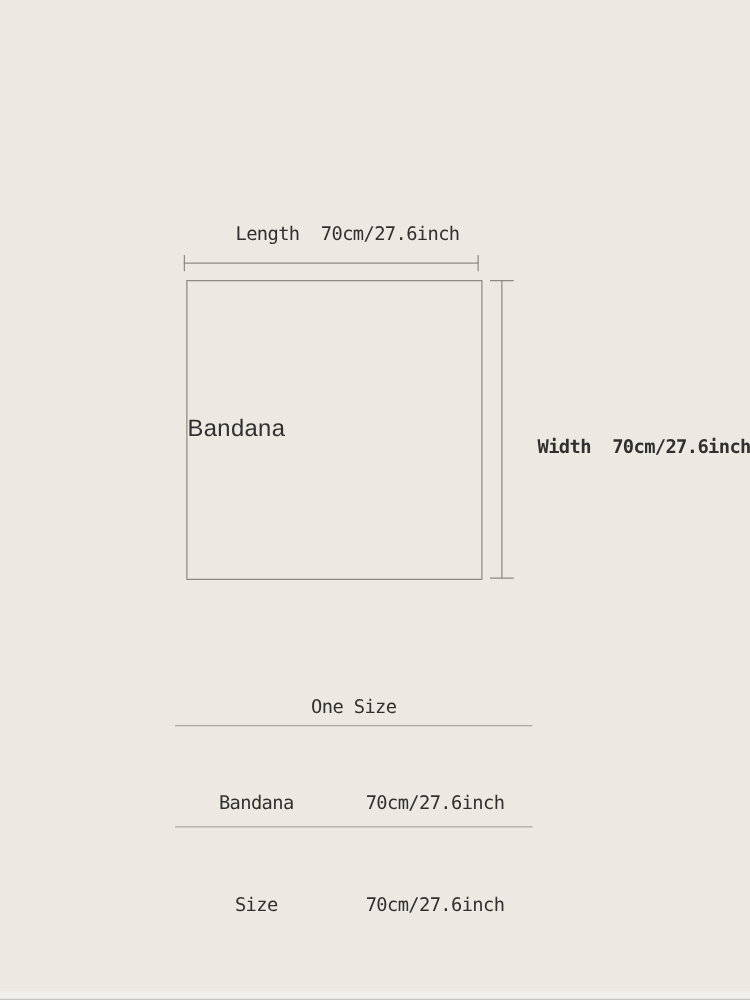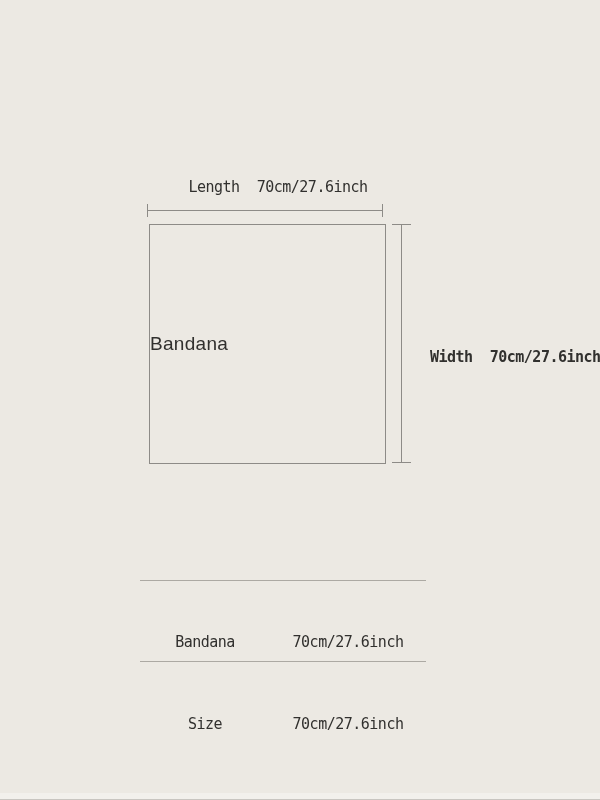--- a/index.html
+++ b/index.html
@@ -149,20 +149,21 @@
 
   <div class="v-line">
     <span class="cap cap-t"></span>
     <span class="cap cap-b"></span>
   </div>
 
   <div class="width-label mono">Width  70cm/27.6inch</div>
 
   <div class="size-table mono">
     <div class="t-row t-header">
+      <div class="c2">One Size</div>
     </div>
     <div class="t-row">
       <div class="c1">Bandana</div>
       <div class="c2">70cm/27.6inch</div>
     </div>
     <div class="t-row">
       <div class="c1">Size</div>
       <div class="c2">70cm/27.6inch</div>
     </div>
   </div>

